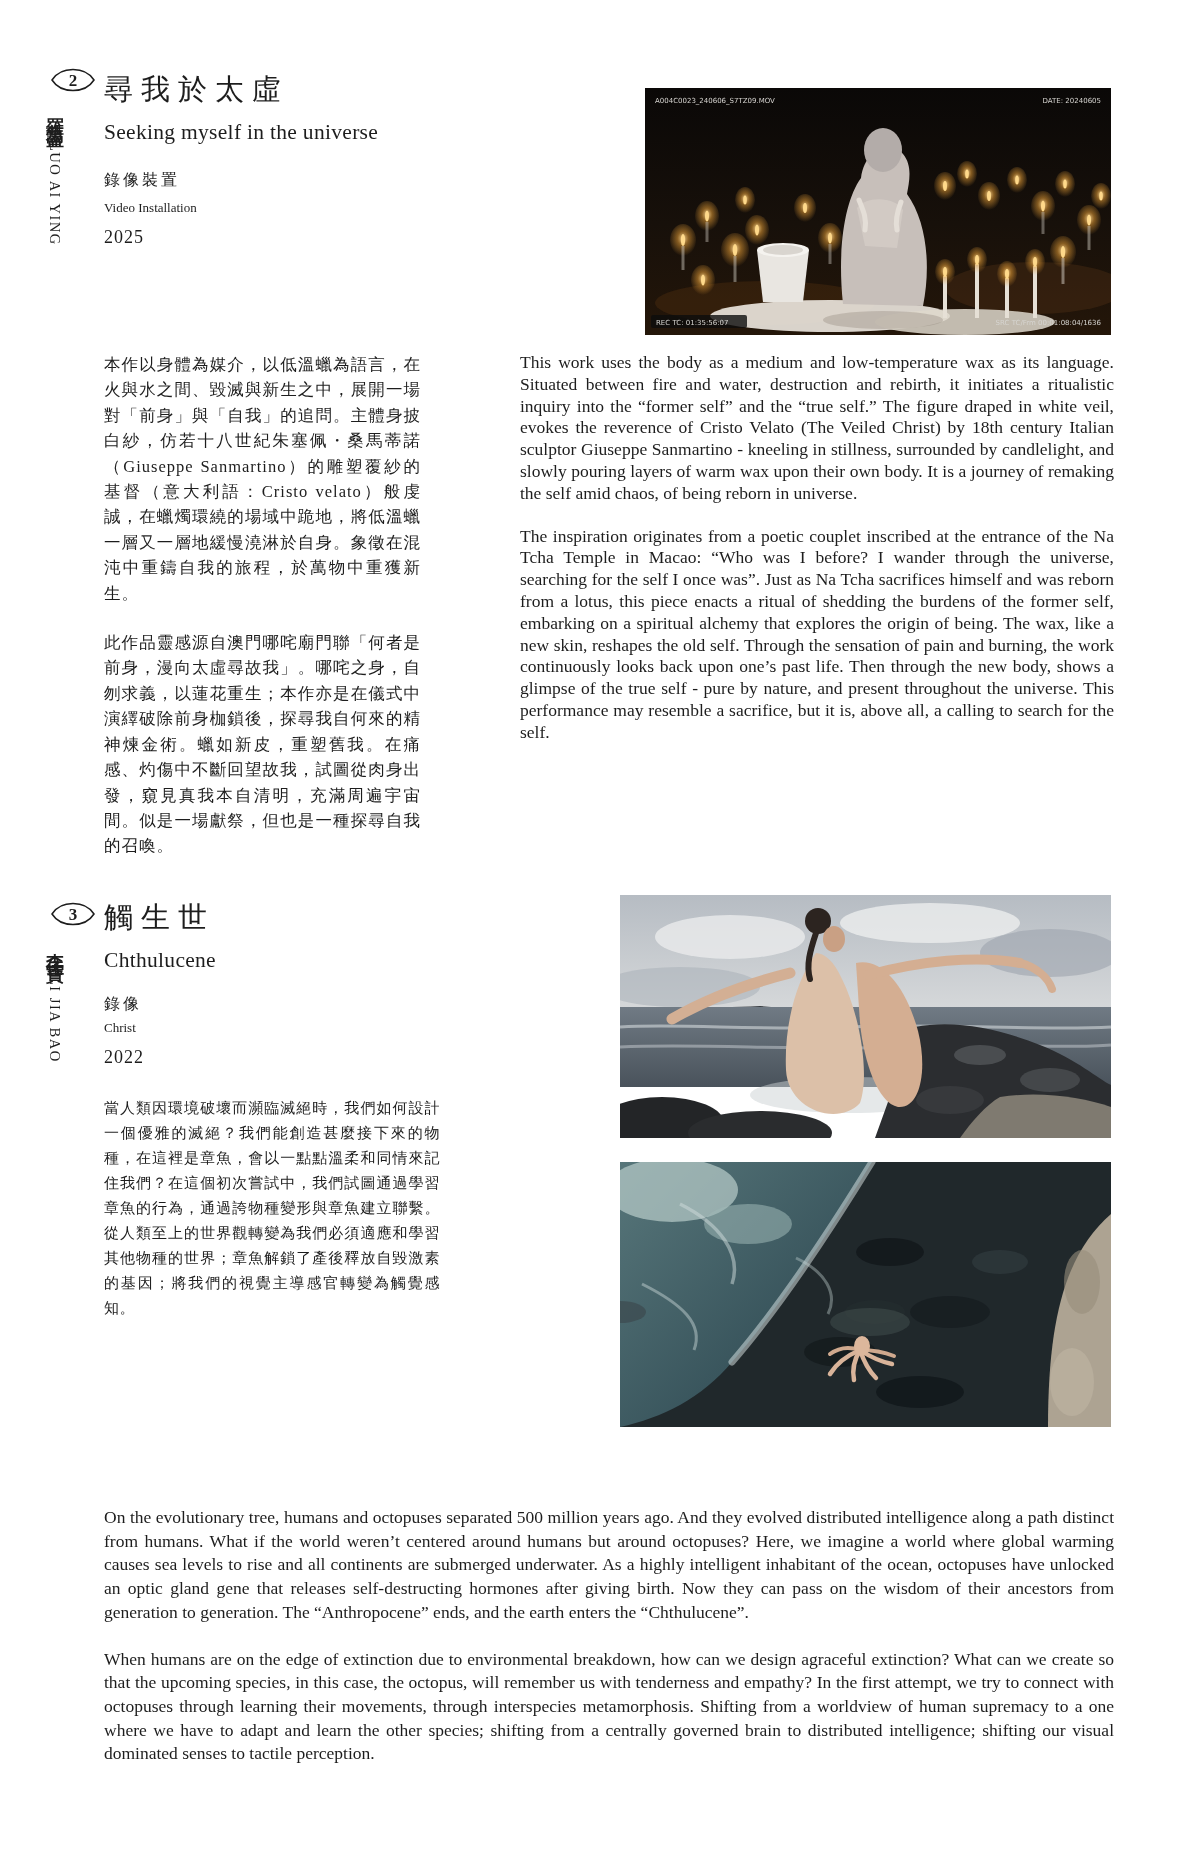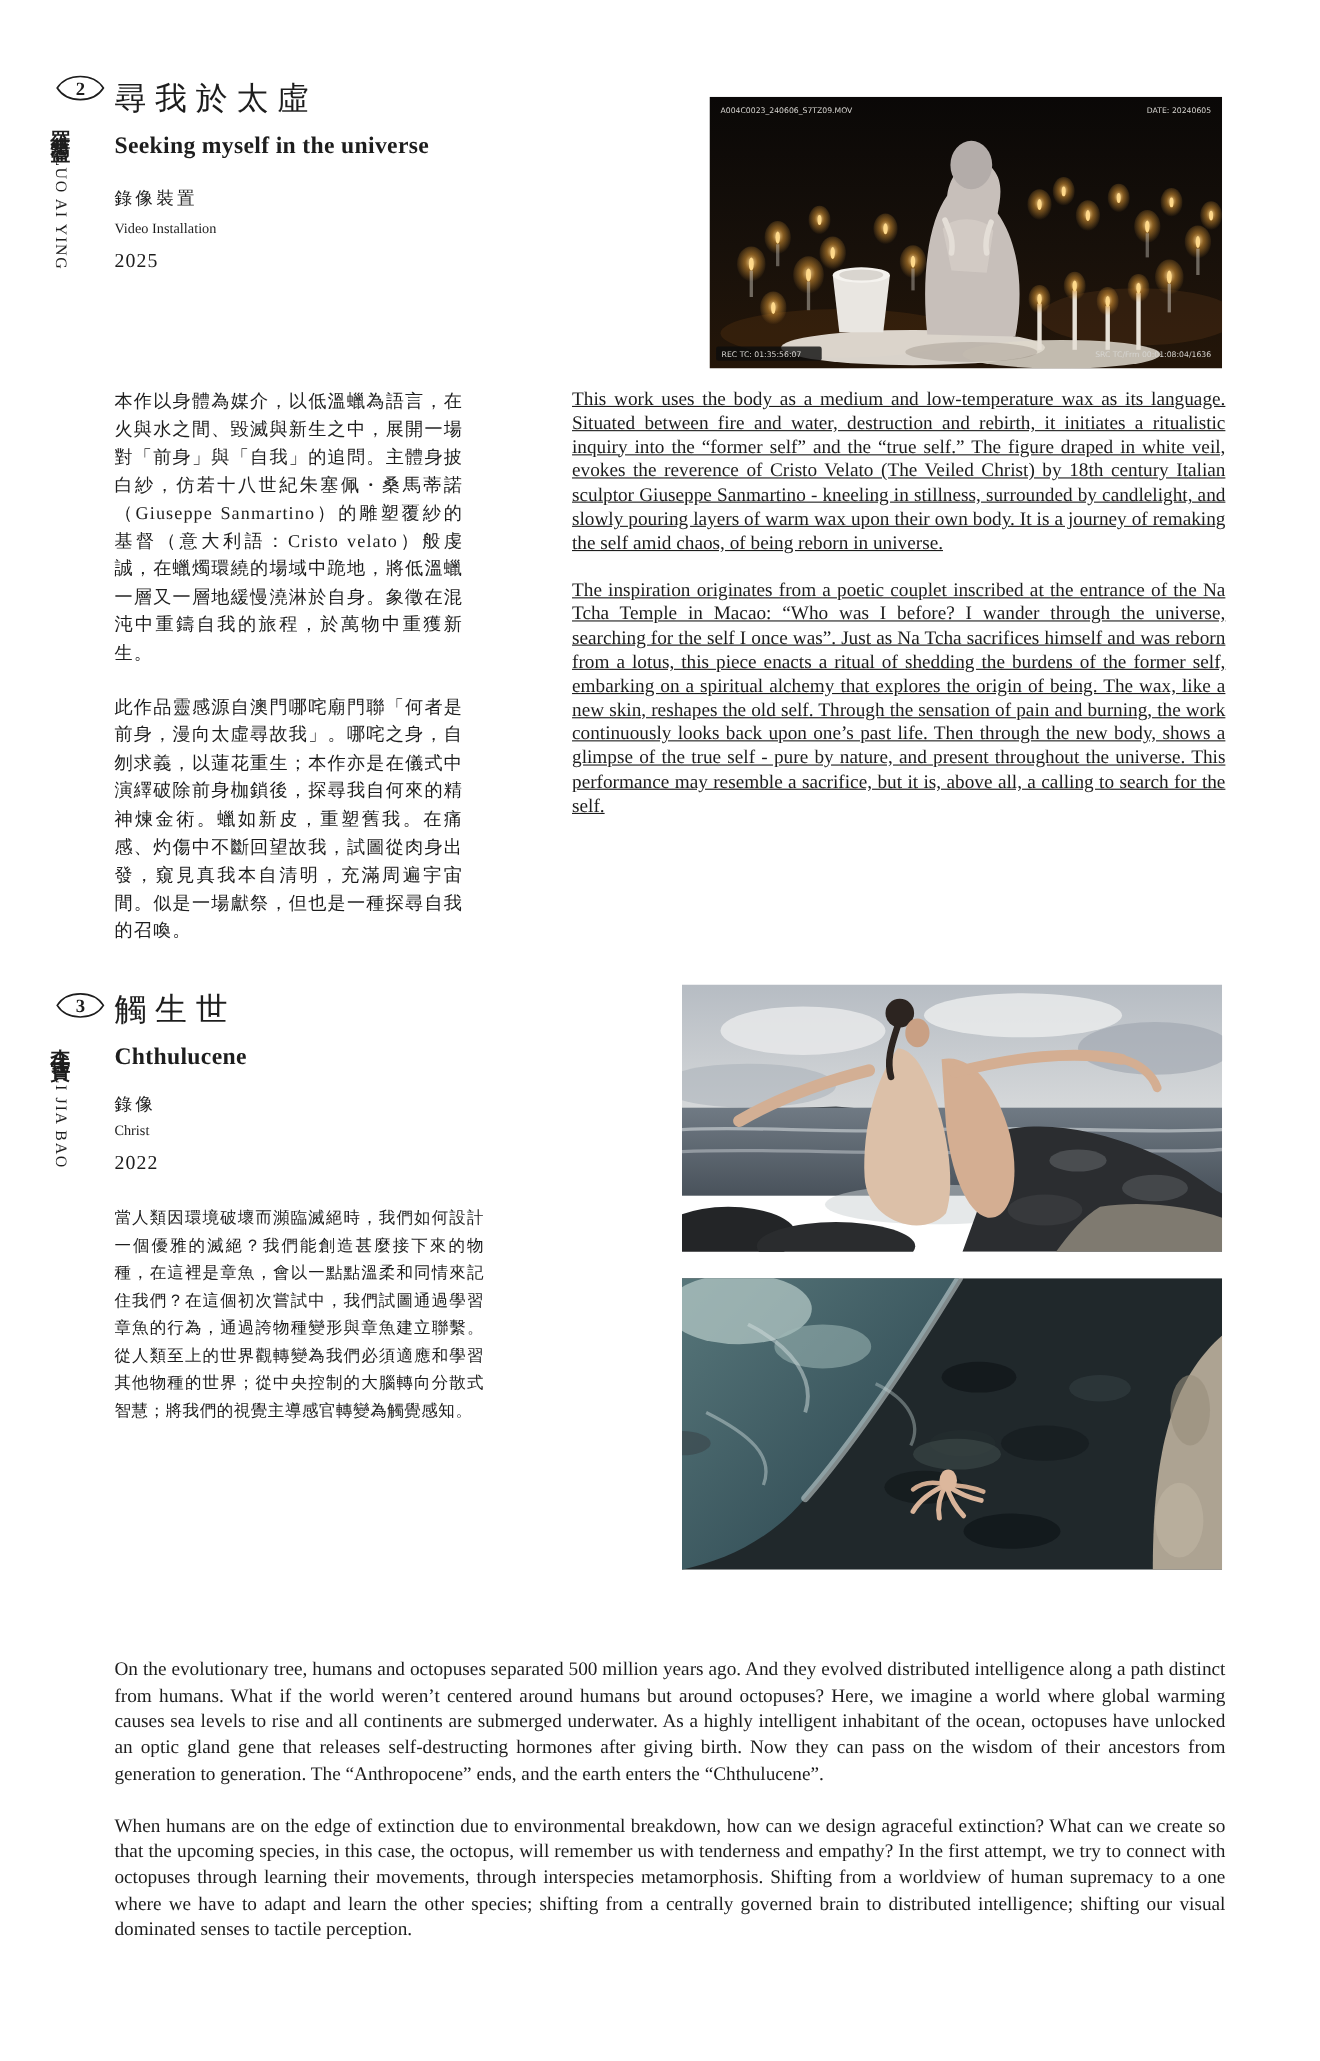--- a/index.html
+++ b/index.html
@@ -15,21 +15,21 @@
   .badge { width:46px; height:36px; }
   .badge text { font-family:"Liberation Serif","DejaVu Serif",serif; font-weight:bold; font-size:17px; fill:#1d1d1d; }
 
   
   .artist { writing-mode:vertical-rl; text-orientation:mixed; line-height:1; white-space:nowrap; }
   .artist .azh { font-size:18px; letter-spacing:6px; font-weight:bold; }
   .artist .aen { font-size:14.5px; letter-spacing:1.5px; margin-top:16px; }
 
   
   .tzh { margin:0; font-size:29px; font-weight:normal; letter-spacing:8px; }
-  .ten { margin:10px 0 0 0; font-size:21.5px; font-weight:bold; letter-spacing:0.3px; }
+  .ten { margin:10px 0 0 0; font-size:21.5px; font-weight:normal; letter-spacing:0.3px; }
   .meta { font-size:16px; }
   .meta .mzh { letter-spacing:3px; font-size:16px; }
   .meta .men { font-size:13px; margin-top:9px; }
   .meta .year { font-size:18px; margin-top:11px; letter-spacing:1px; }
 
   
   .zhcol p { margin:0 0 24px 0; text-align:justify; font-size:16.5px; line-height:25.4px; letter-spacing:1px; }
   .zhcol.narrowcjk p { font-size:15px; line-height:25px; letter-spacing:0.5px; margin-bottom:23px; }
   .encol p { margin:0 0 21px 0; text-align:justify; font-size:17.5px; line-height:21.8px; }
   .enwide p { margin:0 0 23px 0; text-align:justify; font-size:17.5px; line-height:23.7px; }
@@ -219,21 +219,21 @@
         <text class="ovtext" x="11" y="236.5">REC TC: 01:35:56:07</text>
         <text class="ovtext" x="456" y="236.5" text-anchor="end">SRC TC/Frm 00:01:08:04/1636</text>
       </svg>
     </figure>
 
     <div class="abs zhcol" style="left:104px;top:352px;width:317px;">
       <p>本作以身體為媒介，以低溫蠟為語言，在火與水之間、毀滅與新生之中，展開一場對「前身」與「自我」的追問。主體身披白紗，仿若十八世紀朱塞佩・桑馬蒂諾（Giuseppe Sanmartino）的雕塑覆紗的基督（意大利語：Cristo velato）般虔誠，在蠟燭環繞的場域中跪地，將低溫蠟一層又一層地緩慢澆淋於自身。象徵在混沌中重鑄自我的旅程，於萬物中重獲新生。</p>
       <p>此作品靈感源自澳門哪咤廟門聯「何者是前身，漫向太虛尋故我」。哪咤之身，自刎求義，以蓮花重生；本作亦是在儀式中演繹破除前身枷鎖後，探尋我自何來的精神煉金術。蠟如新皮，重塑舊我。在痛感、灼傷中不斷回望故我，試圖從肉身出發，窺見真我本自清明，充滿周遍宇宙間。似是一場獻祭，但也是一種探尋自我的召喚。</p>
     </div>
 
-    <div class="abs encol" style="left:520px;top:352px;width:594px;text-decoration:underline;">
+    <div class="abs encol" style="left:520px;top:352px;width:594px;">
       <p>This work uses the body as a medium and low-temperature wax as its language. Situated between fire and water, destruction and rebirth, it initiates a ritualistic inquiry into the “former self” and the “true self.” The figure draped in white veil, evokes the reverence of Cristo Velato (The Veiled Christ) by 18th century Italian sculptor Giuseppe Sanmartino - kneeling in stillness, surrounded by candlelight, and slowly pouring layers of warm wax upon their own body. It is a journey of remaking the self amid chaos, of being reborn in universe.</p>
       <p>The inspiration originates from a poetic couplet inscribed at the entrance of the Na Tcha Temple in Macao: “Who was I before? I wander through the universe, searching for the self I once was”. Just as Na Tcha sacrifices himself and was reborn from a lotus, this piece enacts a ritual of shedding the burdens of the former self, embarking on a spiritual alchemy that explores the origin of being. The wax, like a new skin, reshapes the old self. Through the sensation of pain and burning, the work continuously looks back upon one’s past life. Then through the new body, shows a glimpse of the true self - pure by nature, and present throughout the universe. This performance may resemble a sacrifice, but it is, above all, a calling to search for the self.</p>
     </div>
   </section>
 
   <section>
 
     <div class="abs badge" style="left:50px;top:896px;">
       <svg viewBox="0 0 46 36" width="46" height="36">
         <path d="M2,18 C11,4 35,4 44,18 C35,32 11,32 2,18 Z" fill="none" stroke="#1d1d1d" stroke-width="1.5"></path>
@@ -339,21 +339,21 @@
           <path d="M0,0 C4,12 8,20 16,28" stroke="#d9b49a" stroke-width="4.5" fill="none" stroke-linecap="round"></path>
           <path d="M0,0 C12,8 22,12 32,14" stroke="#d9b49a" stroke-width="4.5" fill="none" stroke-linecap="round"></path>
           <path d="M0,0 C14,0 24,2 34,6" stroke="#cfa98e" stroke-width="4" fill="none" stroke-linecap="round"></path>
           <path d="M0,0 C-12,-4 -22,-2 -30,4" stroke="#cfa98e" stroke-width="4" fill="none" stroke-linecap="round"></path>
           <ellipse cx="2" cy="-4" rx="8" ry="10" fill="#dcb79c"></ellipse>
         </g>
       </svg>
     </figure>
 
     <div class="abs zhcol narrowcjk" style="left:104px;top:1096px;width:336px;">
-      <p>當人類因環境破壞而瀕臨滅絕時，我們如何設計一個優雅的滅絕？我們能創造甚麼接下來的物種，在這裡是章魚，會以一點點溫柔和同情來記住我們？在這個初次嘗試中，我們試圖通過學習章魚的行為，通過誇物種變形與章魚建立聯繫。從人類至上的世界觀轉變為我們必須適應和學習其他物種的世界；從中央控制的大腦轉向分散式智慧；將我們的視覺主導感官轉變為觸覺感知。</p>
+      <p>當人類因環境破壞而瀕臨滅絕時，我們如何設計一個優雅的滅絕？我們能創造甚麼接下來的物種，在這裡是章魚，會以一點點溫柔和同情來記住我們？在這個初次嘗試中，我們試圖通過學習章魚的行為，通過誇物種變形與章魚建立聯繫。從人類至上的世界觀轉變為我們必須適應和學習其他物種的世界；章魚解鎖了產後釋放自毀激素的基因；將我們的視覺主導感官轉變為觸覺感知。</p>
     </div>
 
     <div class="abs enwide" style="left:104px;top:1506px;width:1010px;">
       <p>On the evolutionary tree, humans and octopuses separated 500 million years ago. And they evolved distributed intelligence along a path distinct from humans. What if the world weren’t centered around humans but around octopuses? Here, we imagine a world where global warming causes sea levels to rise and all continents are submerged underwater. As a highly intelligent inhabitant of the ocean, octopuses have unlocked an optic gland gene that releases self-destructing hormones after giving birth. Now they can pass on the wisdom of their ancestors from generation to generation. The “Anthropocene” ends, and the earth enters the “Chthulucene”.</p>
       <p>When humans are on the edge of extinction due to environmental breakdown, how can we design agraceful extinction? What can we create so that the upcoming species, in this case, the octopus, will remember us with tenderness and empathy? In the first attempt, we try to connect with octopuses through learning their movements, through interspecies metamorphosis. Shifting from a worldview of human supremacy to a one where we have to adapt and learn the other species; shifting from a centrally governed brain to distributed intelligence; shifting our visual dominated senses to tactile perception.</p>
     </div>
   </section>
 
 </div>
 

